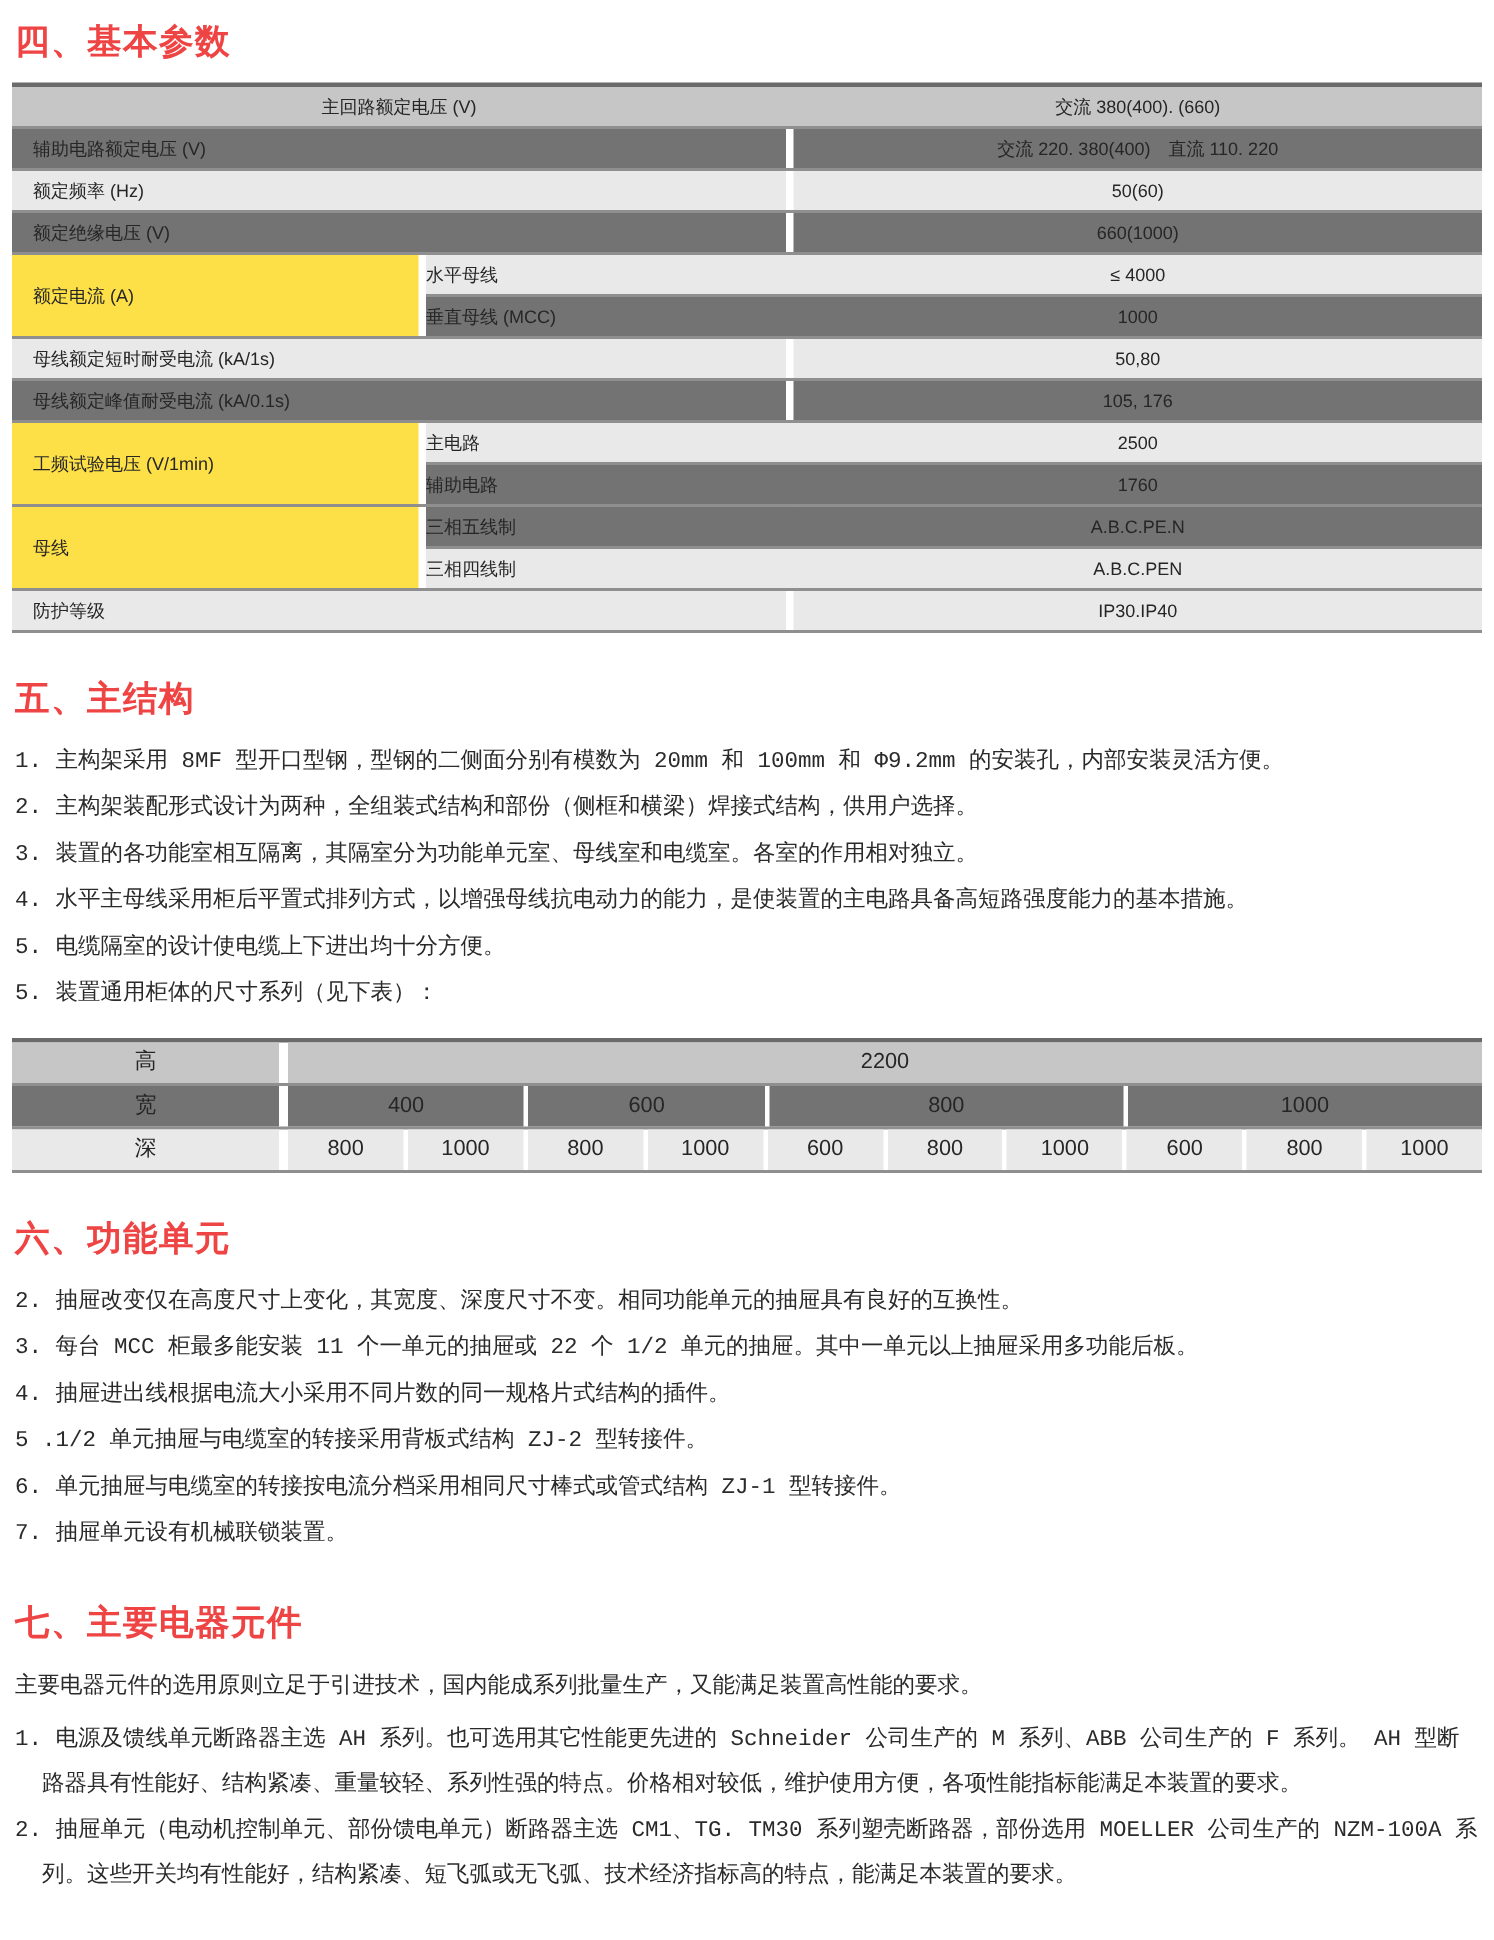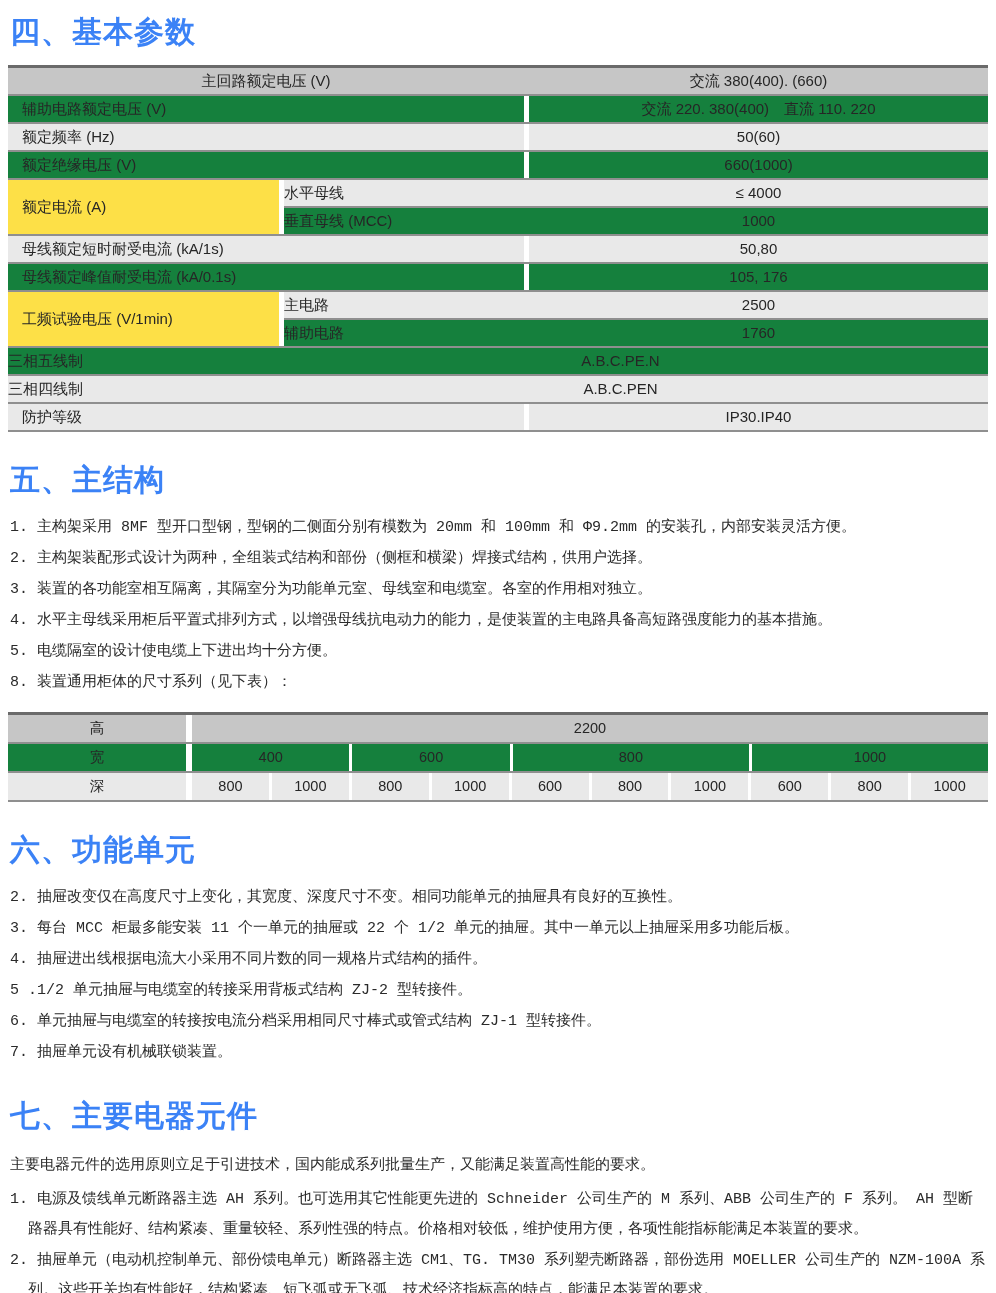--- a/index.html
+++ b/index.html
@@ -3,38 +3,38 @@
 <meta charset="utf-8">
 <style>
   html,body{margin:0;padding:0;background:#ffffff;}
   body{
     width:996px;height:1293px;overflow:hidden;
     font-family:"Liberation Sans","DejaVu Sans",sans-serif;
     color:#262626;
   }
   .page{padding:12px 8px 0 8px;}
   .sec-title{
-    color:#3b82f6;font-size:30px;font-weight:bold;
+    color:#ef4444;font-size:23px;font-weight:bold;
     margin:0 0 12px 2px;letter-spacing:1px;
   }
   .sec-gap{margin-top:28px;}
 
   
-  .ptable{width:980px;border-top:3px solid #6a6a6a;border-bottom:2px solid #8f8f8f;font-size:15px;}
+  .ptable{width:980px;border-top:3px solid #6a6a6a;border-bottom:2px solid #8f8f8f;font-size:12px;}
   .prow,.pblock{display:flex;border-top:2px solid #8f8f8f;}
   .ptable > div:first-child{border-top:none;}
   .prow{height:26px;line-height:26px;}
   .cell{white-space:nowrap;overflow:hidden;}
   .c-label2{width:516px;padding-left:0;margin-right:5px;}
   .c-label2.lft{padding-left:14px;width:502px;}
   .c-val{flex:1;text-align:center;}
   .ctr{text-align:center;}
   .dark{background:#c6c6c6;}
   .gray{background:#e9e9e9;}
-  .white{background:#15803d;}
+  .white{background:#737373;}
   .pblock .plabel{
     width:257px;margin-right:5px;background:#fde047;
     display:flex;align-items:center;padding-left:14px;
   }
   .pblock .psub{flex:1;display:flex;flex-direction:column;}
   .psubrow{display:flex;height:26px;line-height:26px;}
   .psubrow + .psubrow{border-top:2px solid #8f8f8f;}
   .psub-label{width:240px;margin-right:5px;}
   .psub-val{flex:1;text-align:center;}
 
@@ -110,20 +110,21 @@
           <div class="psub-val gray">2500</div>
         </div>
         <div class="psubrow white">
           <div class="psub-label white">辅助电路</div>
           <div class="psub-val white">1760</div>
         </div>
       </div>
     </div>
 
     <div class="pblock">
+      <div class="plabel">母线</div>
       <div class="psub">
         <div class="psubrow white">
           <div class="psub-label white">三相五线制</div>
           <div class="psub-val white">A.B.C.PE.N</div>
         </div>
         <div class="psubrow gray">
           <div class="psub-label gray">三相四线制</div>
           <div class="psub-val gray">A.B.C.PEN</div>
         </div>
       </div>
@@ -135,21 +136,21 @@
     </div>
   </div>
 
   <h2 class="sec-title sec-gap">五、主结构</h2>
   <div class="list">
     <p class="list-item">1. 主构架采用 8MF 型开口型钢，型钢的二侧面分别有模数为 20mm 和 100mm 和 Φ9.2mm 的安装孔，内部安装灵活方便。</p>
     <p class="list-item">2. 主构架装配形式设计为两种，全组装式结构和部份（侧框和横梁）焊接式结构，供用户选择。</p>
     <p class="list-item">3. 装置的各功能室相互隔离，其隔室分为功能单元室、母线室和电缆室。各室的作用相对独立。</p>
     <p class="list-item">4. 水平主母线采用柜后平置式排列方式，以增强母线抗电动力的能力，是使装置的主电路具备高短路强度能力的基本措施。</p>
     <p class="list-item">5. 电缆隔室的设计使电缆上下进出均十分方便。</p>
-    <p class="list-item">8. 装置通用柜体的尺寸系列（见下表）：</p>
+    <p class="list-item">5. 装置通用柜体的尺寸系列（见下表）：</p>
   </div>
 
   <div class="dtable">
     <div class="drow">
       <div class="d-label dark">高</div>
       <div class="d-cells">
         <div class="d-cell f1 dark">2200</div>
       </div>
     </div>
     <div class="drow">

